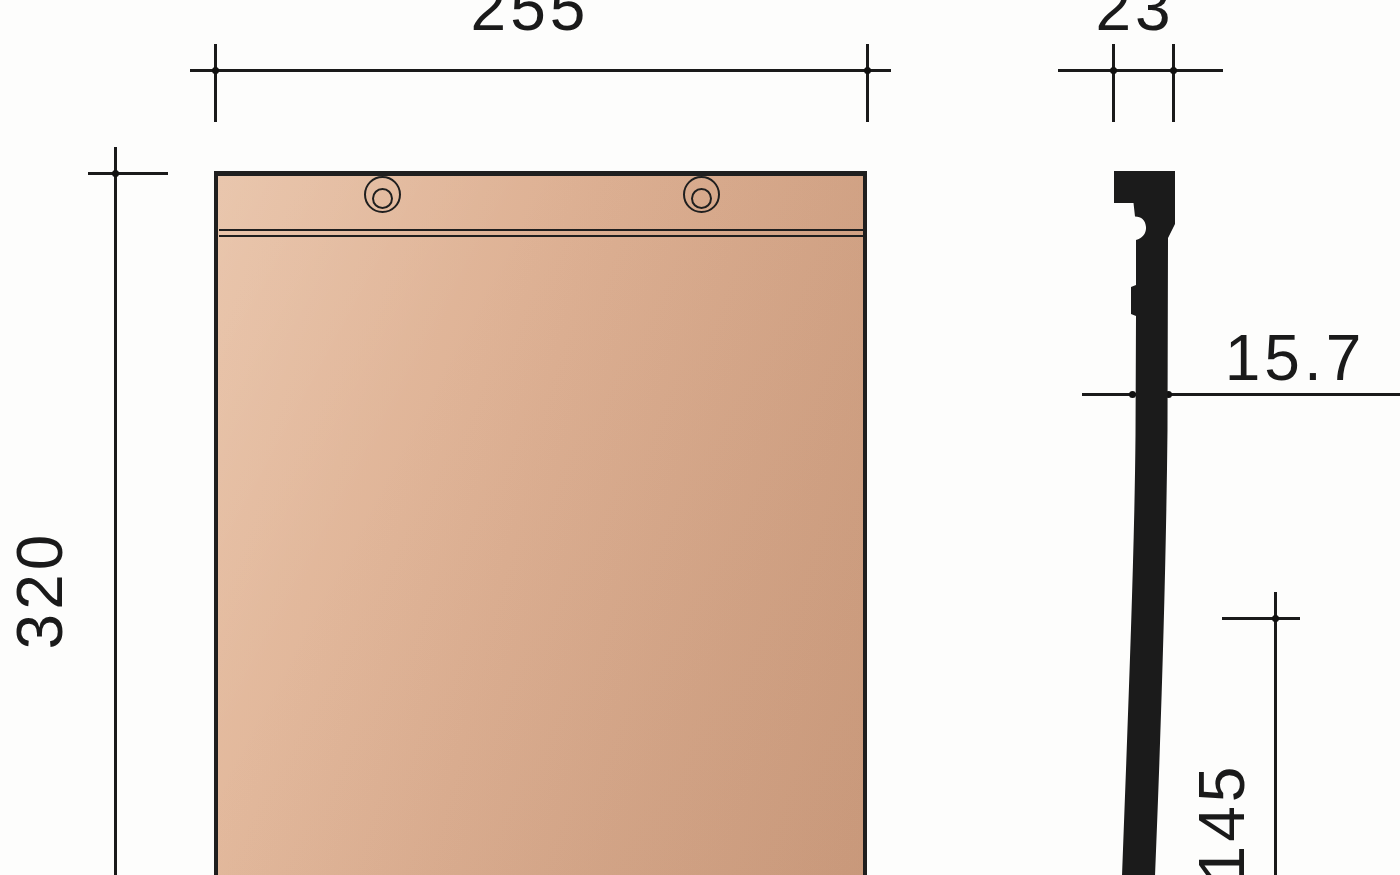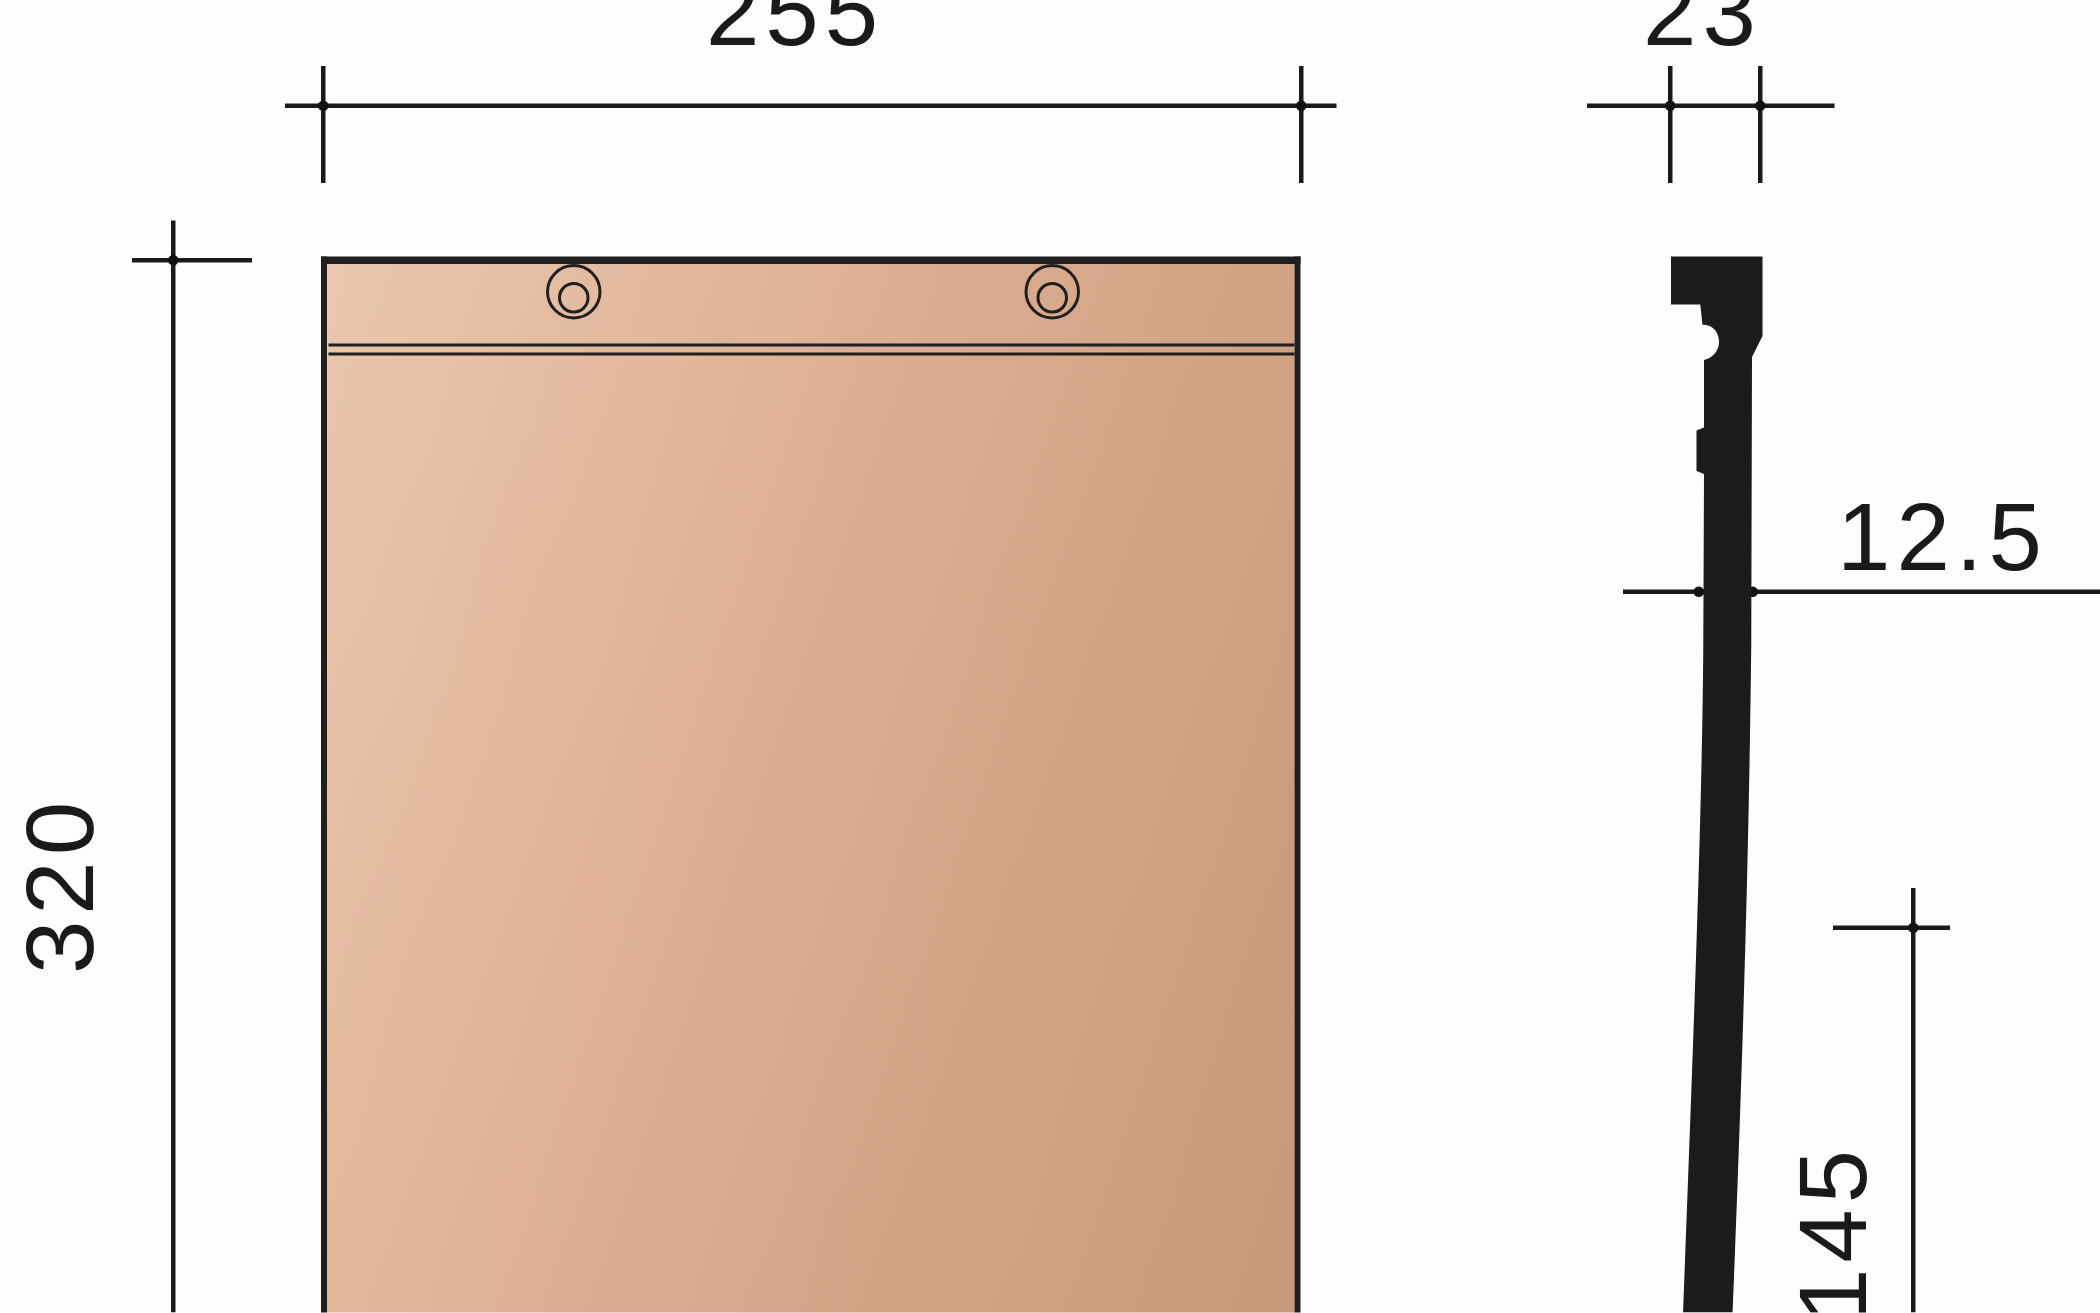--- a/index.html
+++ b/index.html
@@ -104,21 +104,21 @@
 <div class="abs dim-label lbl-23">23</div>
 
 <div class="abs dline dim-320-line"></div>
 <div class="abs dline dim-320-tick"></div>
 <div class="abs dot dim-320-dot"></div>
 <div class="abs dim-label lbl-320">320</div>
 
 <div class="abs dline dim-125-line"></div>
 <div class="abs dot dim-125-dot-l"></div>
 <div class="abs dot dim-125-dot-r"></div>
-<div class="abs dim-label lbl-125">12.5</div>
+<div class="abs dim-label lbl-125">15.7</div>
 
 <div class="abs dline dim-145-line"></div>
 <div class="abs dline dim-145-tick"></div>
 <div class="abs dot dim-145-dot"></div>
 <div class="abs dim-label lbl-145">145</div>
 
 <svg class="abs profile-svg" viewBox="1080 160 130 715" aria-hidden="true">
   <path fill="#1b1b1b" d="
     M 1114 171
     L 1175 171

